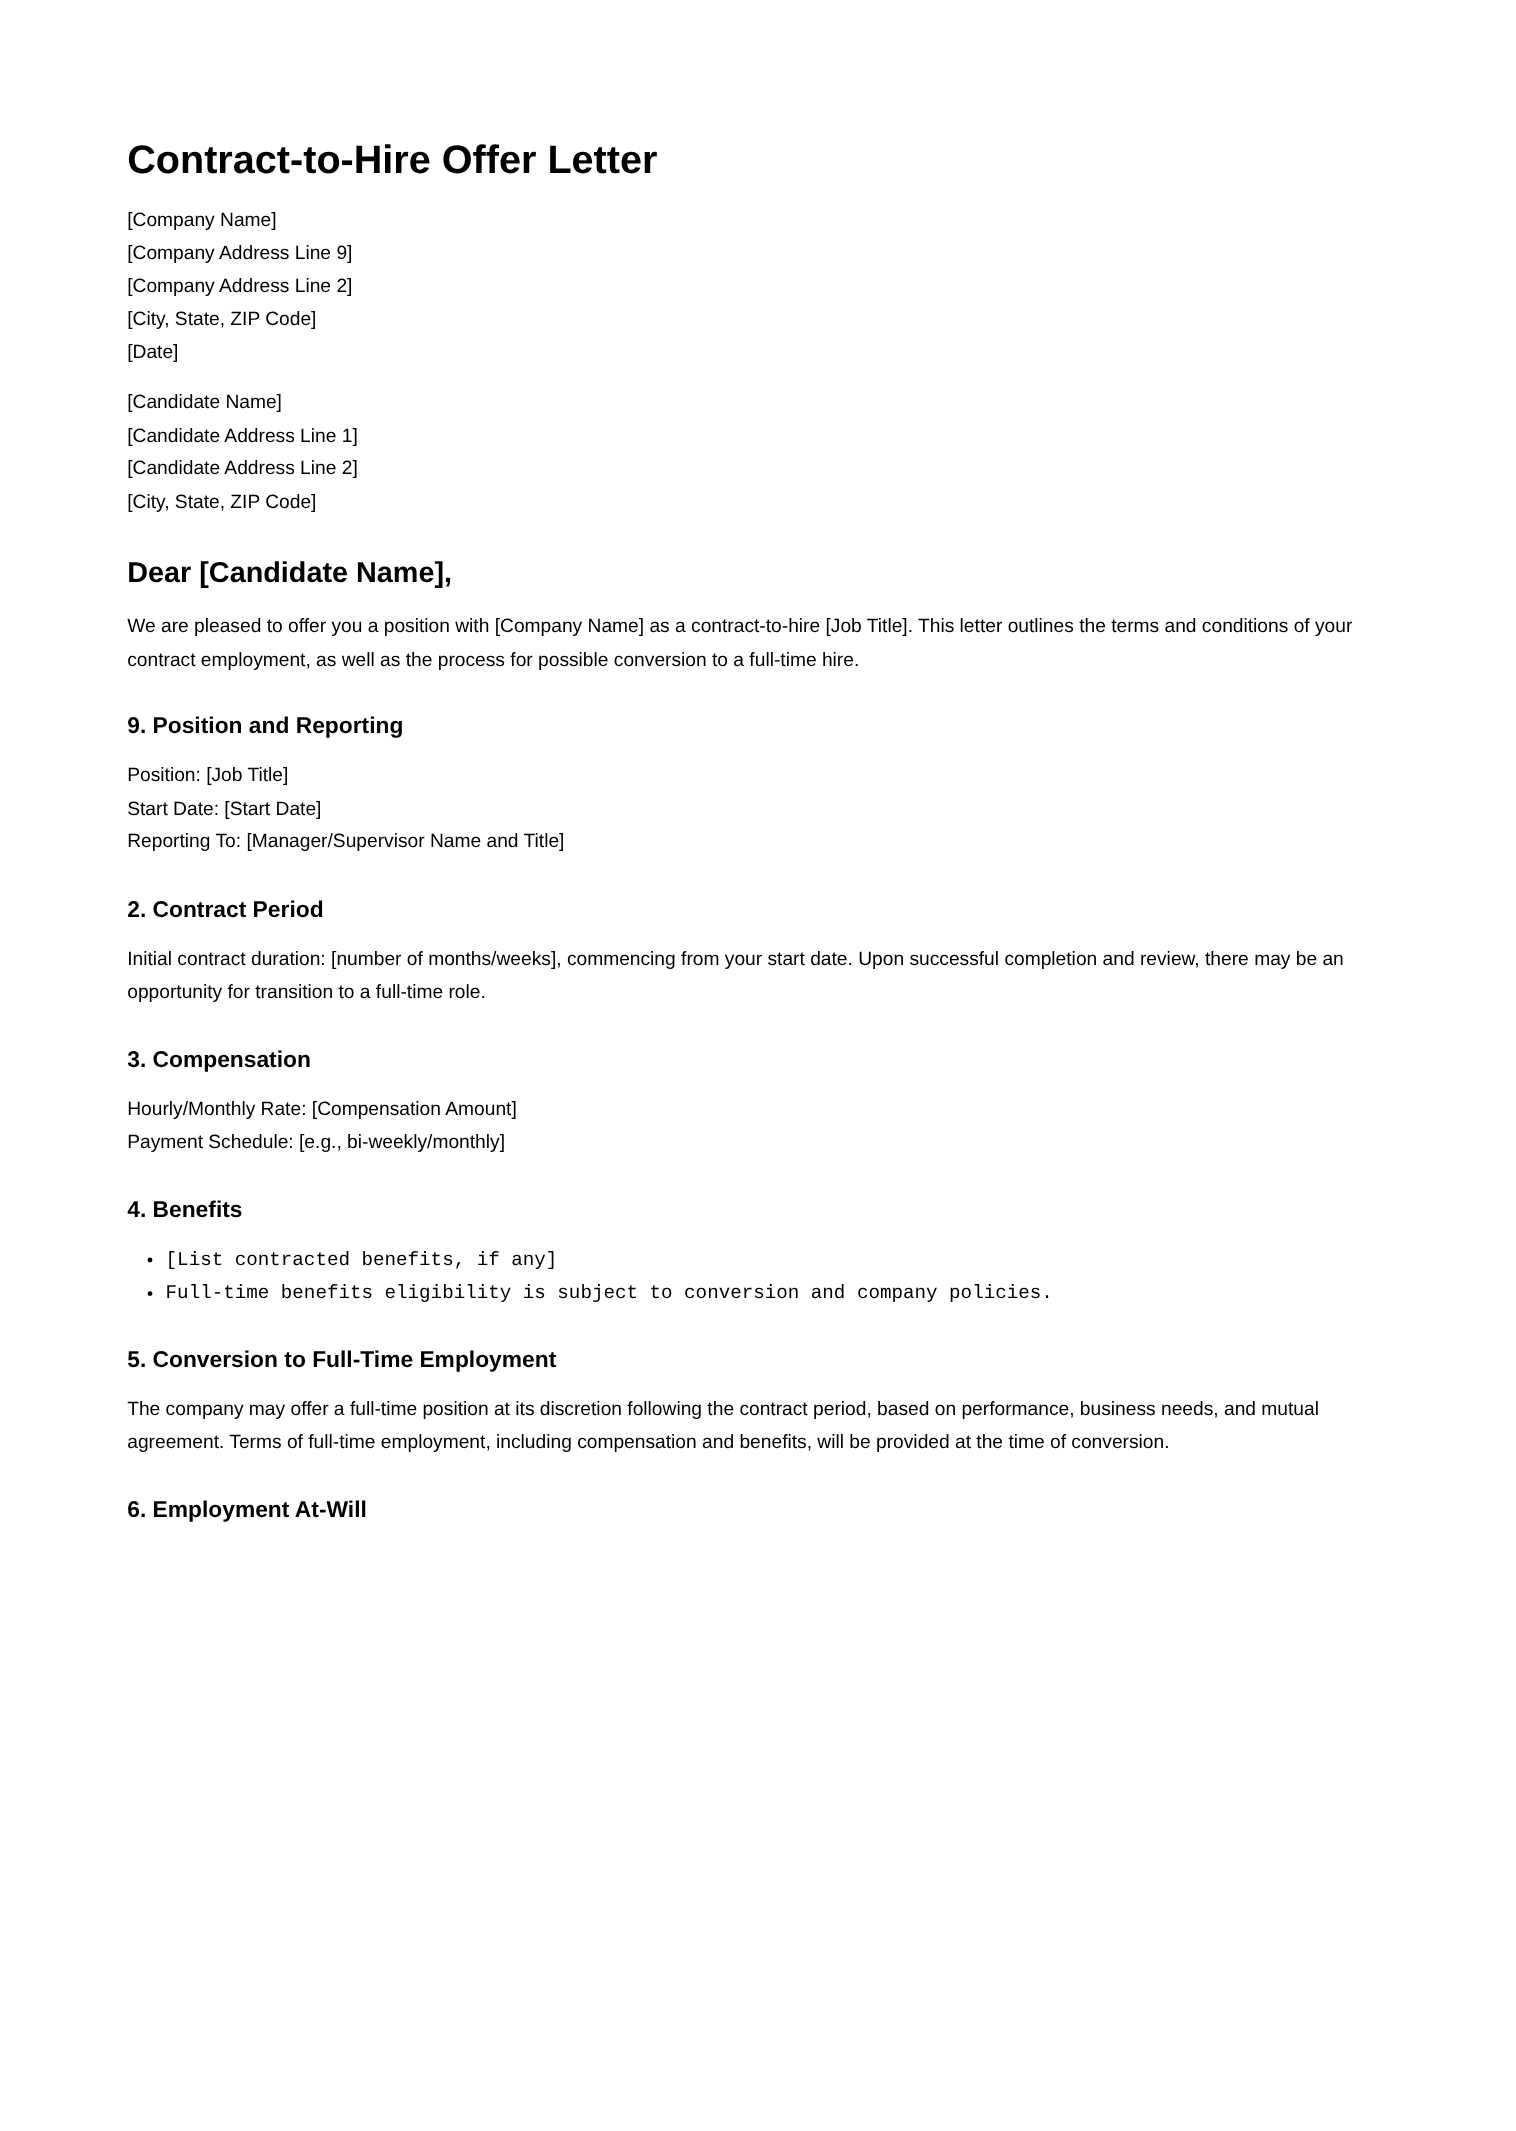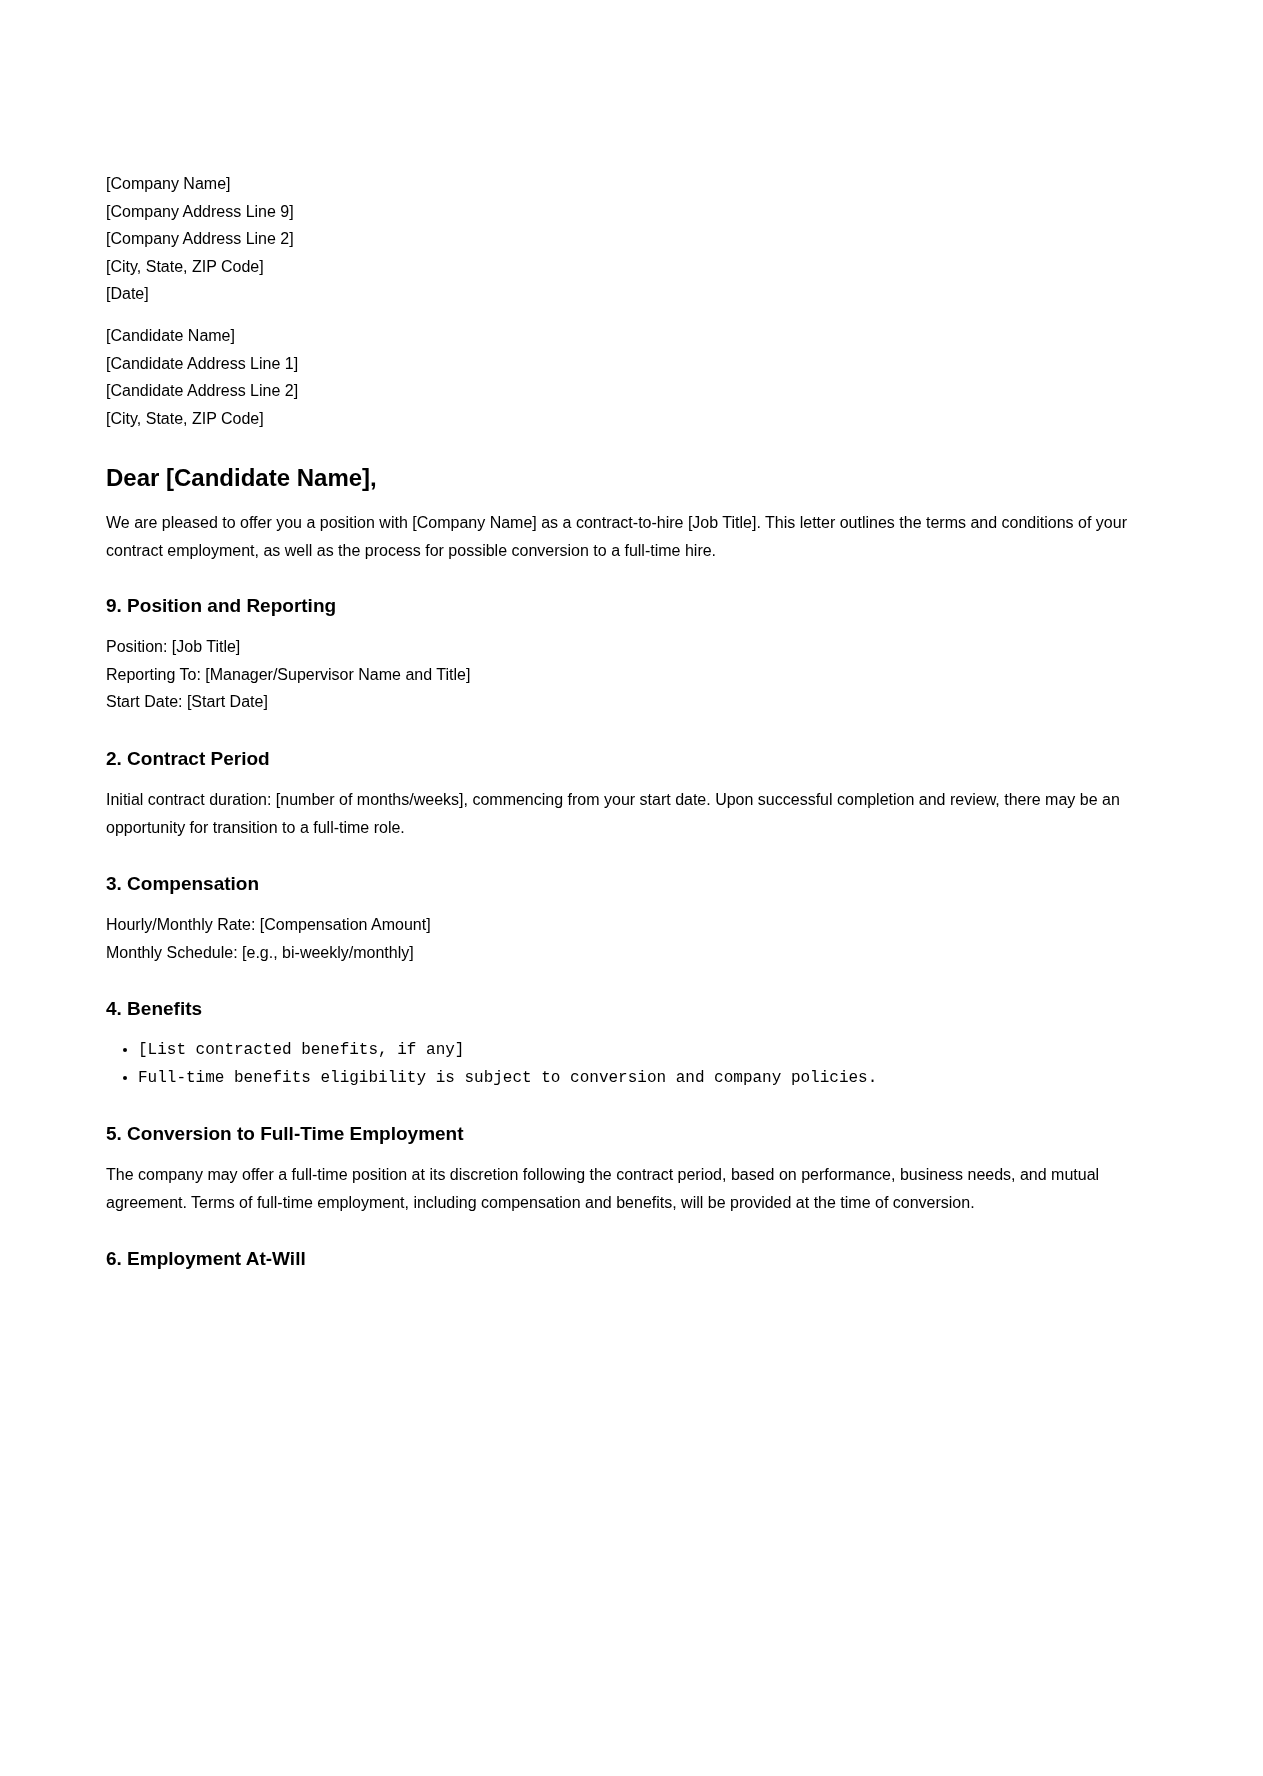--- a/index.html
+++ b/index.html
@@ -12,20 +12,21 @@
   .h2 { position:absolute; left:0; font-size:24px; font-weight:bold; margin:0; white-space:nowrap; }
   .h3 { position:absolute; left:0; font-size:19px; font-weight:bold; margin:0; white-space:nowrap; }
   .para { position:absolute; left:0; width:1060px; font-size:16px; line-height:27.5px; margin:0; }
   ul.bul { position:absolute; left:0; margin:0; padding-left:32px; font-size:16px; line-height:28px;font-family:Liberation Mono, monospace; }
   ul.bul li { white-space:nowrap; }
 </style>
 </head>
 <body>
 
 <div class="page">
+  <h1 class="title">Contract-to-Hire Offer Letter</h1>
 
   <div class="block" style="top:170px;">
     <span class="line">[Company Name]</span>
     <span class="line">[Company Address Line 9]</span>
     <span class="line">[Company Address Line 2]</span>
     <span class="line">[City, State, ZIP Code]</span>
     <span class="line">[Date]</span>
   </div>
 
   <div class="block" style="top:322px;">
@@ -35,31 +36,31 @@
     <span class="line">[City, State, ZIP Code]</span>
   </div>
 
   <h2 class="h2" style="top:464px;">Dear [Candidate Name],</h2>
 
   <p class="para" style="top:509px;">We are pleased to offer you a position with [Company Name] as a contract-to-hire [Job Title]. This letter outlines the terms and conditions of your contract employment, as well as the process for possible conversion to a full-time hire.</p>
 
   <h3 class="h3" style="top:595px;">9. Position and Reporting</h3>
   <div class="block" style="top:633px;">
     <span class="line">Position: [Job Title]</span>
+    <span class="line">Start Date: [Start Date]</span>
     <span class="line">Reporting To: [Manager/Supervisor Name and Title]</span>
-    <span class="line">Start Date: [Start Date]</span>
   </div>
 
   <h3 class="h3" style="top:748px;">2. Contract Period</h3>
   <p class="para" style="top:786px;">Initial contract duration: [number of months/weeks], commencing from your start date. Upon successful completion and review, there may be an opportunity for transition to a full-time role.</p>
 
   <h3 class="h3" style="top:873px;">3. Compensation</h3>
   <div class="block" style="top:911px;">
     <span class="line">Hourly/Monthly Rate: [Compensation Amount]</span>
-    <span class="line">Monthly Schedule: [e.g., bi-weekly/monthly]</span>
+    <span class="line">Payment Schedule: [e.g., bi-weekly/monthly]</span>
   </div>
 
   <h3 class="h3" style="top:998px;">4. Benefits</h3>
   <ul class="bul" style="top:1036px;">
     <li>[List contracted benefits, if any]</li>
     <li>Full-time benefits eligibility is subject to conversion and company policies.</li>
   </ul>
 
   <h3 class="h3" style="top:1123px;">5. Conversion to Full-Time Employment</h3>
   <p class="para" style="top:1161px;">The company may offer a full-time position at its discretion following the contract period, based on performance, business needs, and mutual agreement. Terms of full-time employment, including compensation and benefits, will be provided at the time of conversion.</p>

